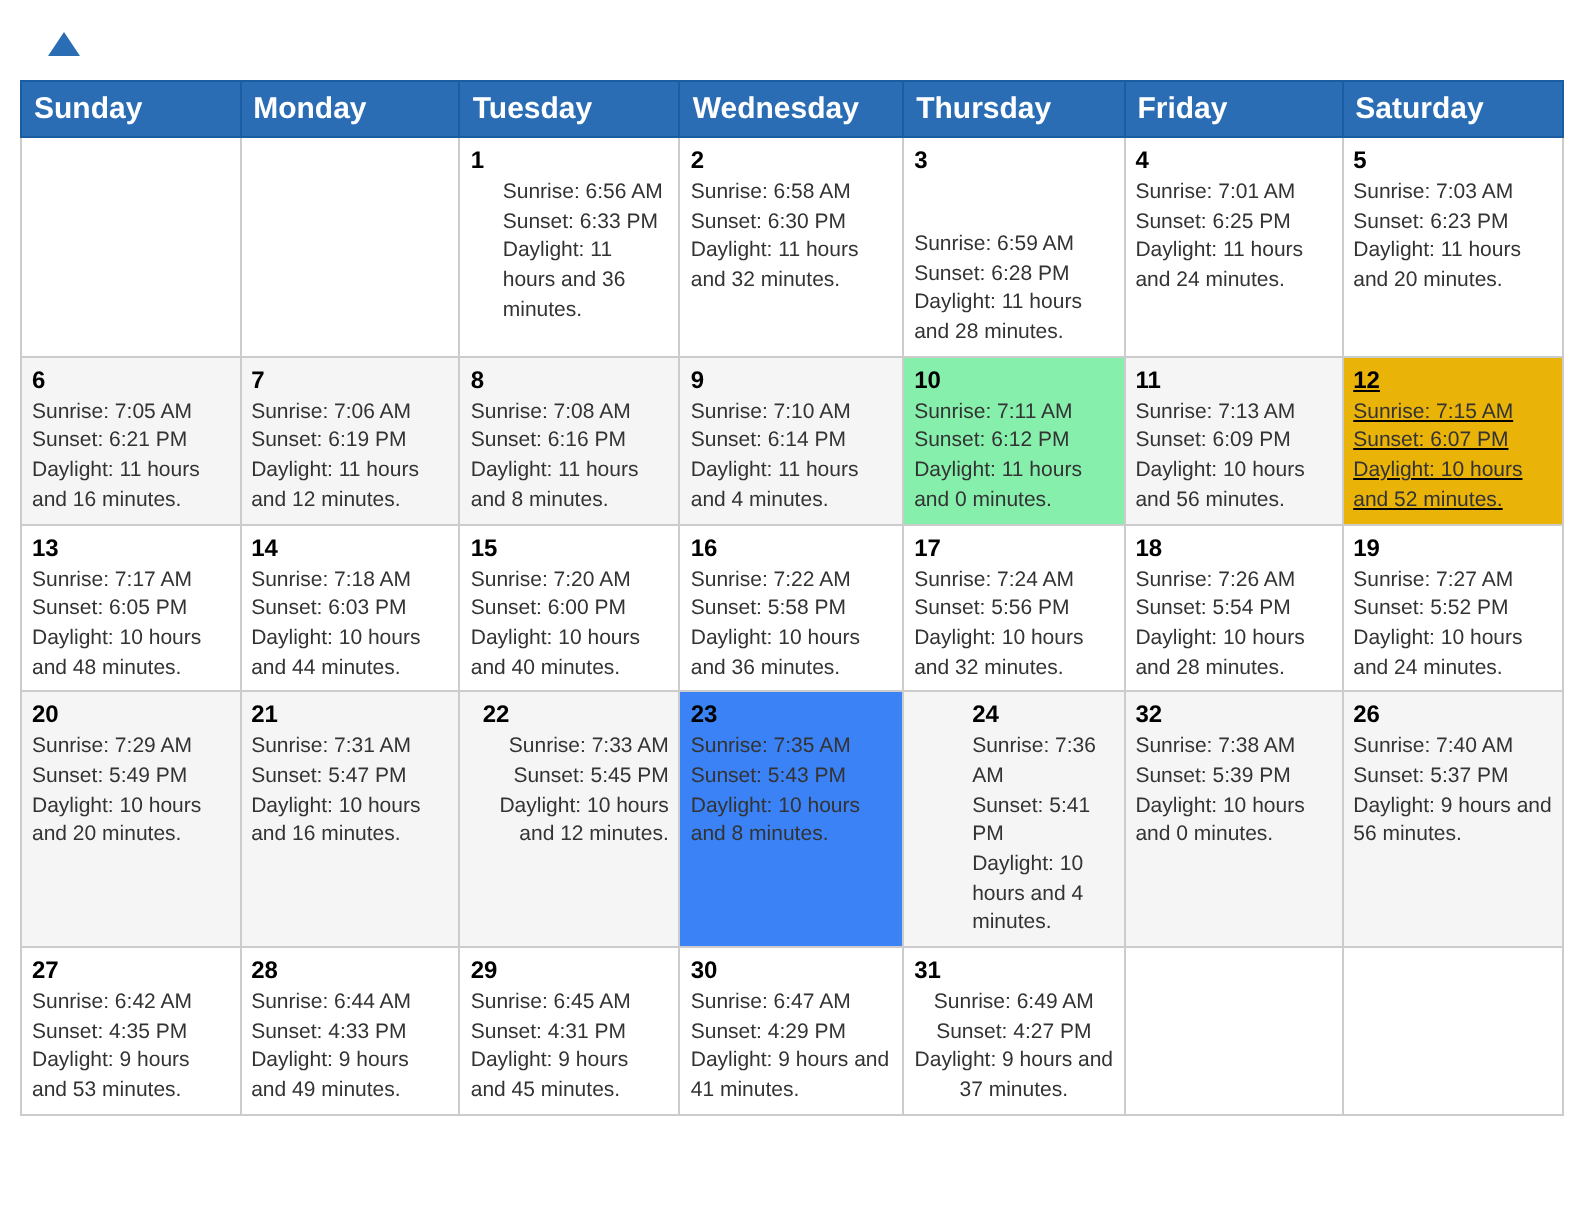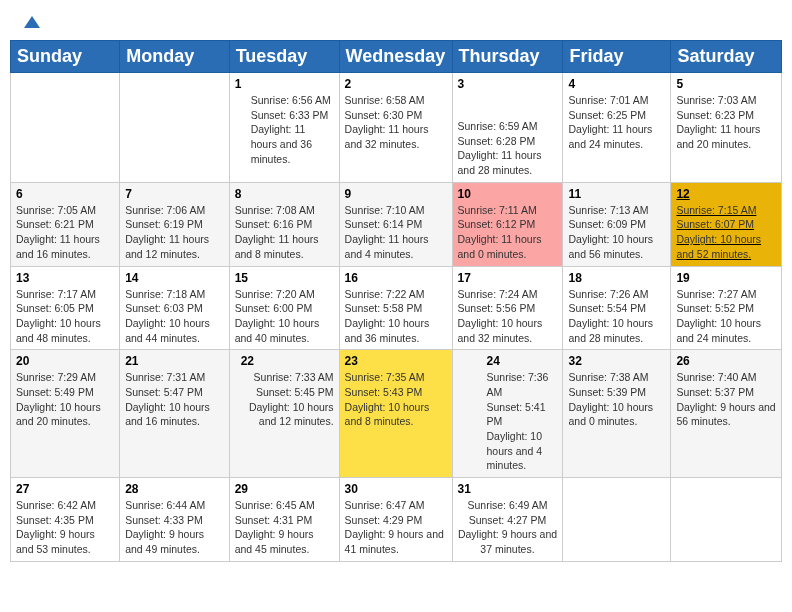--- a/index.html
+++ b/index.html
@@ -37,21 +37,21 @@
     .calendar {
       width: 100%;
       border-collapse: collapse;
       font-size: 11px;
     }
     .calendar th {
       background-color: #2a6db5;
       color: #fff;
       text-align: left;
       padding: 5px 6px;
-      font-size: 18px;
+      font-size: 15px;
       font-weight: bold;
       border: 1px solid #1a5da0;
     }
     .calendar td {
       vertical-align: top;
       padding: 4px 5px;
       border: 1px solid #ccc;
       width: 113px;
       min-height: 80px;
       background: #fff;
@@ -158,21 +158,21 @@
           <div class="day-info" style="white-space: pre-line;">Sunrise: 7:08 AM
 Sunset: 6:16 PM
 Daylight: 11 hours and 8 minutes.</div>
         </td>
         <td style="background: rgb(245, 245, 245);">
           <span class="day-number">9</span>
           <div class="day-info" style="white-space: pre-line;">Sunrise: 7:10 AM
 Sunset: 6:14 PM
 Daylight: 11 hours and 4 minutes.</div>
         </td>
-        <td style="background: #fca5a5;">
+        <td style="background: #86efac;">
           <span class="day-number">10</span>
           <div class="day-info" style="white-space: pre-line;">Sunrise: 7:11 AM
 Sunset: 6:12 PM
 Daylight: 11 hours and 0 minutes.</div>
         </td>
         <td style="background: rgb(245, 245, 245);">
           <span class="day-number">11</span>
           <div class="day-info" style="white-space: pre-line;">Sunrise: 7:13 AM
 Sunset: 6:09 PM
 Daylight: 10 hours and 56 minutes.</div>
@@ -240,21 +240,21 @@
           <div class="day-info" style="white-space: pre-line;">Sunrise: 7:31 AM
 Sunset: 5:47 PM
 Daylight: 10 hours and 16 minutes.</div>
         </td>
         <td style="background: rgb(245, 245, 245); padding-left: 11px;">
           <span class="day-number">22</span>
           <div class="day-info" style="white-space: pre-line; text-align: right;">Sunrise: 7:33 AM
 Sunset: 5:45 PM
 Daylight: 10 hours and 12 minutes.</div>
         </td>
-        <td style="background: #fde047; margin-left: 25px;">
+        <td style="background: #3b82f6; margin-left: 25px;">
           <span class="day-number">23</span>
           <div class="day-info" style="white-space: pre-line;">Sunrise: 7:35 AM
 Sunset: 5:43 PM
 Daylight: 10 hours and 8 minutes.</div>
         </td>
         <td style="background: rgb(245, 245, 245); padding-left: 34px;">
           <span class="day-number">24</span>
           <div class="day-info" style="white-space: pre-line;">Sunrise: 7:36 AM
 Sunset: 5:41 PM
 Daylight: 10 hours and 4 minutes.</div>

